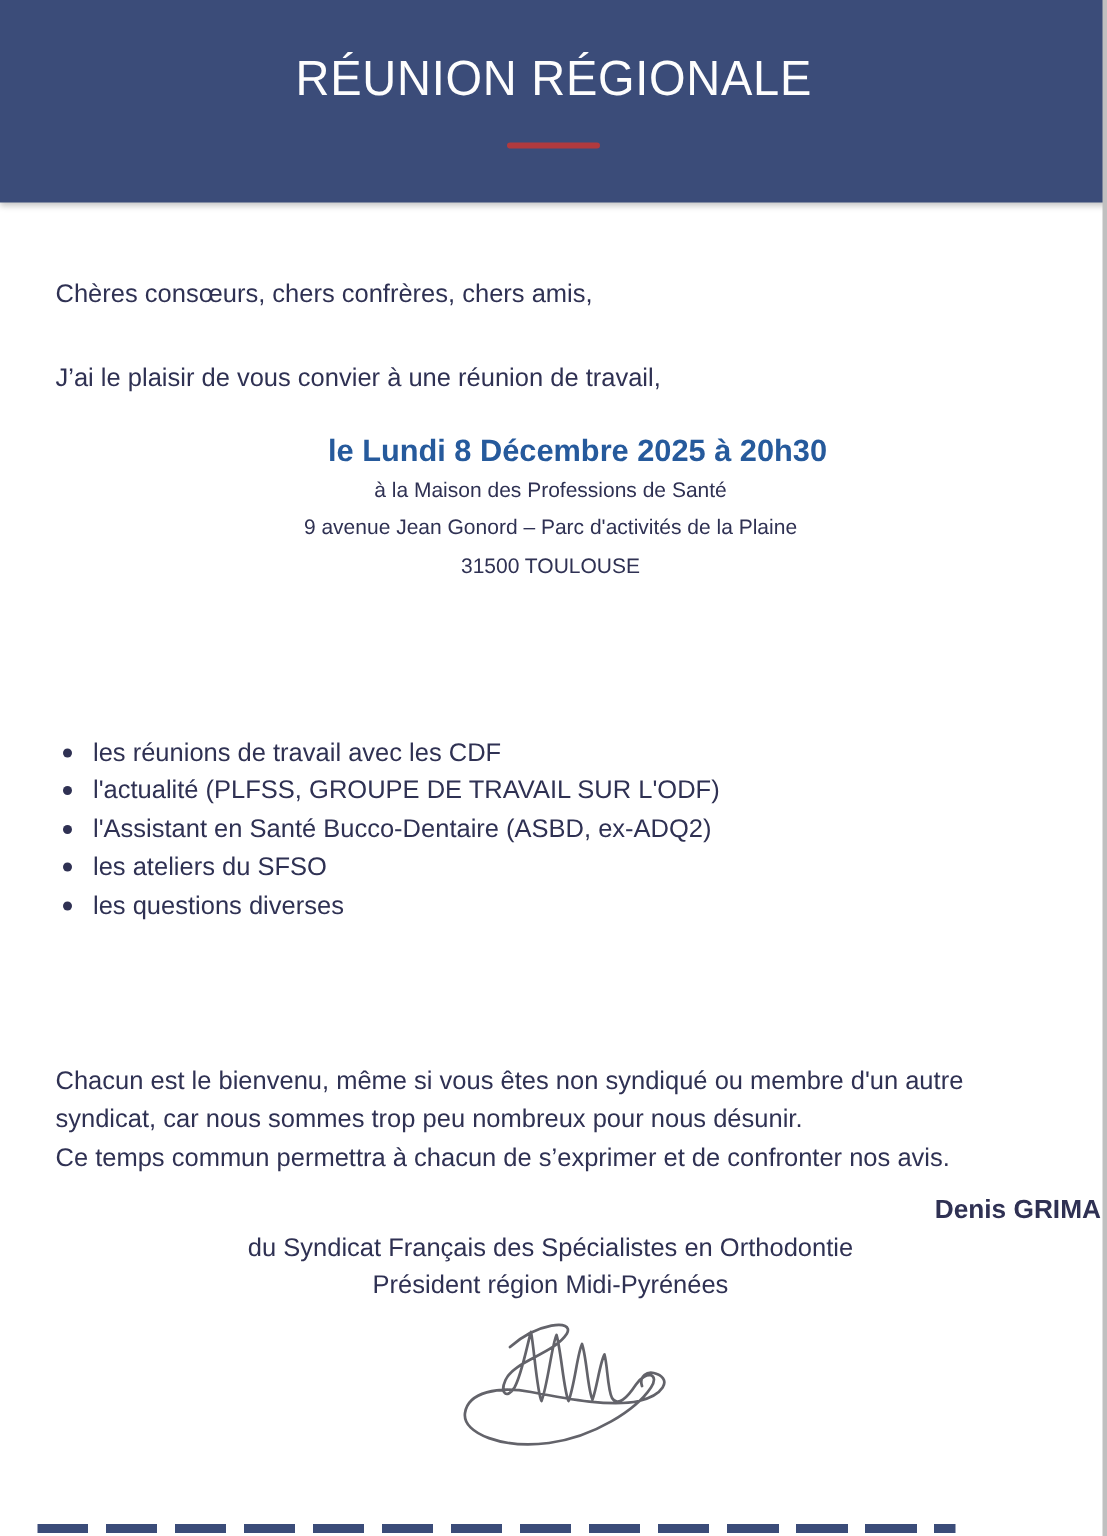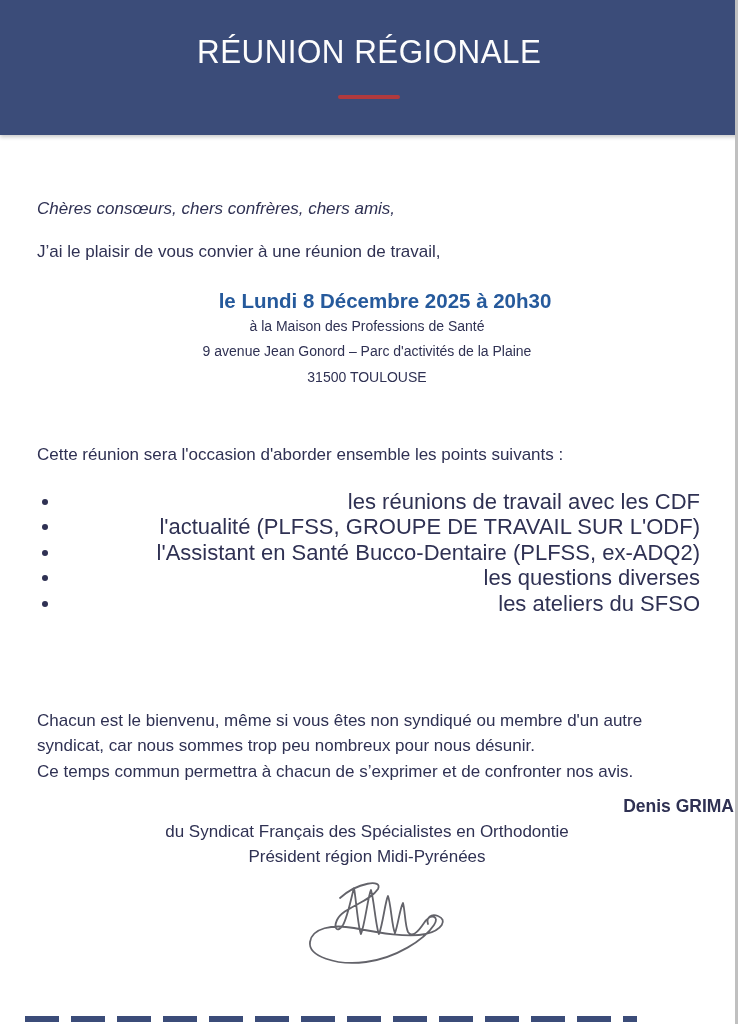--- a/index.html
+++ b/index.html
@@ -38,40 +38,40 @@
     transform-origin:center;
   }
   .accent-line{
     position:absolute;top:95px;left:50%;
     width:62px;height:4px;margin-left:-31px;
     border-radius:2px;
     background:var(--accent_line);
   }
   
   .txt{position:absolute;left:37px;right:38px;font-size:17px;line-height:24px;}
-  .greeting{top:197px;font-style:italic;}
+  .greeting{top:184px;}
   .intro{top:240px;}
   .event{position:absolute;top:287px;left:0;right:4px;text-align:center;}
   .event .date{
     color:var(--date_text);
     font-weight:bold;
     font-size:20.5px;
     line-height:27px;
     padding-left:36px;
   }
   .event .addr{font-size:14px;line-height:25.3px;}
   .lead{top:443px;}
   .points{
     position:absolute;top:489px;left:37px;right:38px;
     list-style:none;
   }
   .points li{
     position:relative;
     padding-left:25px;
-    font-size:22px;line-height:25.4px;text-align:right;
+    font-size:17px;line-height:25.4px;
   }
   .points li::before{
     content:"";
     position:absolute;left:5px;top:10px;
     width:6px;height:6px;border-radius:50%;
     background:var(--body_text);
   }
   .closing{top:708px;line-height:25.3px;}
   
   .signer{position:absolute;top:793px;left:0;right:4px;text-align:center;}
@@ -111,28 +111,27 @@
 
   <p class="txt intro">J’ai le plaisir de vous convier à une réunion de travail,</p>
 
   <section class="event">
     <div class="date">le Lundi 8 Décembre 2025 à 20h30</div>
     <div class="addr">à la Maison des Professions de Santé</div>
     <div class="addr">9 avenue Jean Gonord – Parc d'activités de la Plaine</div>
     <div class="addr">31500 TOULOUSE</div>
   </section>
 
-  <p class="txt lead">Cette réunion sera l'occasion d'aborder ensemble les points suivants :</p>
 
   <ul class="points">
     <li>les réunions de travail avec les CDF</li>
     <li>l'actualité (PLFSS, GROUPE DE TRAVAIL SUR L'ODF)</li>
-    <li>l'Assistant en Santé Bucco-Dentaire (PLFSS, ex-ADQ2)</li>
+    <li>l'Assistant en Santé Bucco-Dentaire (ASBD, ex-ADQ2)</li>
+    <li>les ateliers du SFSO</li>
     <li>les questions diverses</li>
-    <li>les ateliers du SFSO</li>
   </ul>
 
   <div class="txt closing">
     <div>Chacun est le bienvenu, même si vous êtes non syndiqué ou membre d'un autre</div>
     <div>syndicat, car nous sommes trop peu nombreux pour nous désunir.</div>
     <div>Ce temps commun permettra à chacun de s’exprimer et de confronter nos avis.</div>
   </div>
 
   <section class="signer">
     <div class="name">Denis GRIMA</div>

